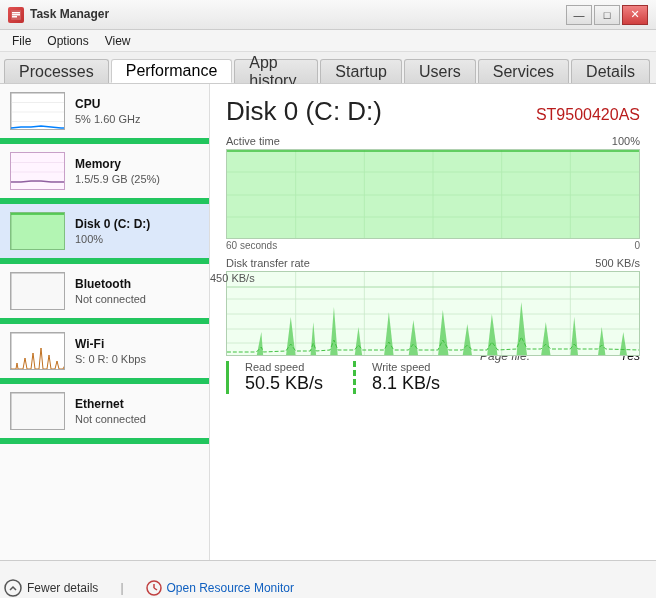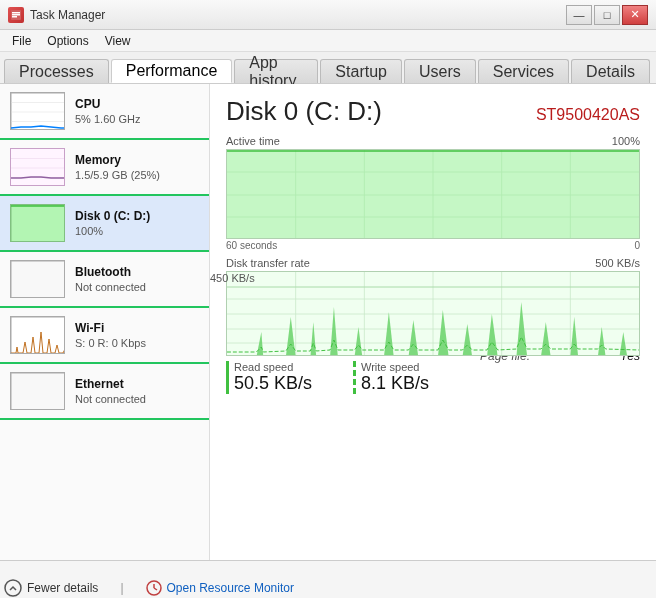--- a/index.html
+++ b/index.html
@@ -18,22 +18,23 @@
       border-bottom: 1px solid #ccc;
       height: 30px;
       display: flex;
       align-items: center;
       justify-content: space-between;
       padding: 0 8px;
       user-select: none;
     }
     .title-bar-left {
       display: flex;
-      align-items: center;
+      align-items: flex-start;
       gap: 6px;
+      font-weight: bold;
     }
     .title-bar-icon {
       width: 16px;
       height: 16px;
       background: linear-gradient(135deg, #e05050, #c03030);
       border-radius: 2px;
       display: flex;
       align-items: center;
       justify-content: center;
     }
@@ -118,21 +119,21 @@
     .sidebar {
       width: 210px;
       border-right: 1px solid #ddd;
       background: #fafafa;
       overflow-y: auto;
     }
     .sidebar-item {
       display: flex;
       align-items: center;
       padding: 8px 10px;
-      border-bottom: 2px solid #22c55e;
+      border-bottom: 6px solid #22c55e;
       cursor: pointer;
       gap: 10px;
     }
     .sidebar-item.active { background: #dce8fa; }
     .sidebar-thumb {
       width: 55px;
       height: 38px;
       border: 1px solid #aaa;
       background: #fff;
       flex-shrink: 0;
@@ -220,21 +221,21 @@
     .stat-value { font-size: 22px; font-weight: 300; color: #111; }
 
     .speed-row {
       display: flex;
       gap: 0;
       margin-bottom: 8px;
     }
     .speed-block {
       flex: 1;
       border-left: 3px solid #40c040;
-      padding-left: 5px;
+      padding-left: 16px;
     }
     .speed-block.write { border-left-color: #40c040; border-left-style: dashed; }
     .speed-label { font-size: 11px; color: #555; }
     .speed-value { font-size: 18px; font-weight: 400; color: #111; }
 
     
     .info-panel {
       margin-left: auto;
       min-width: 160px;
     }

